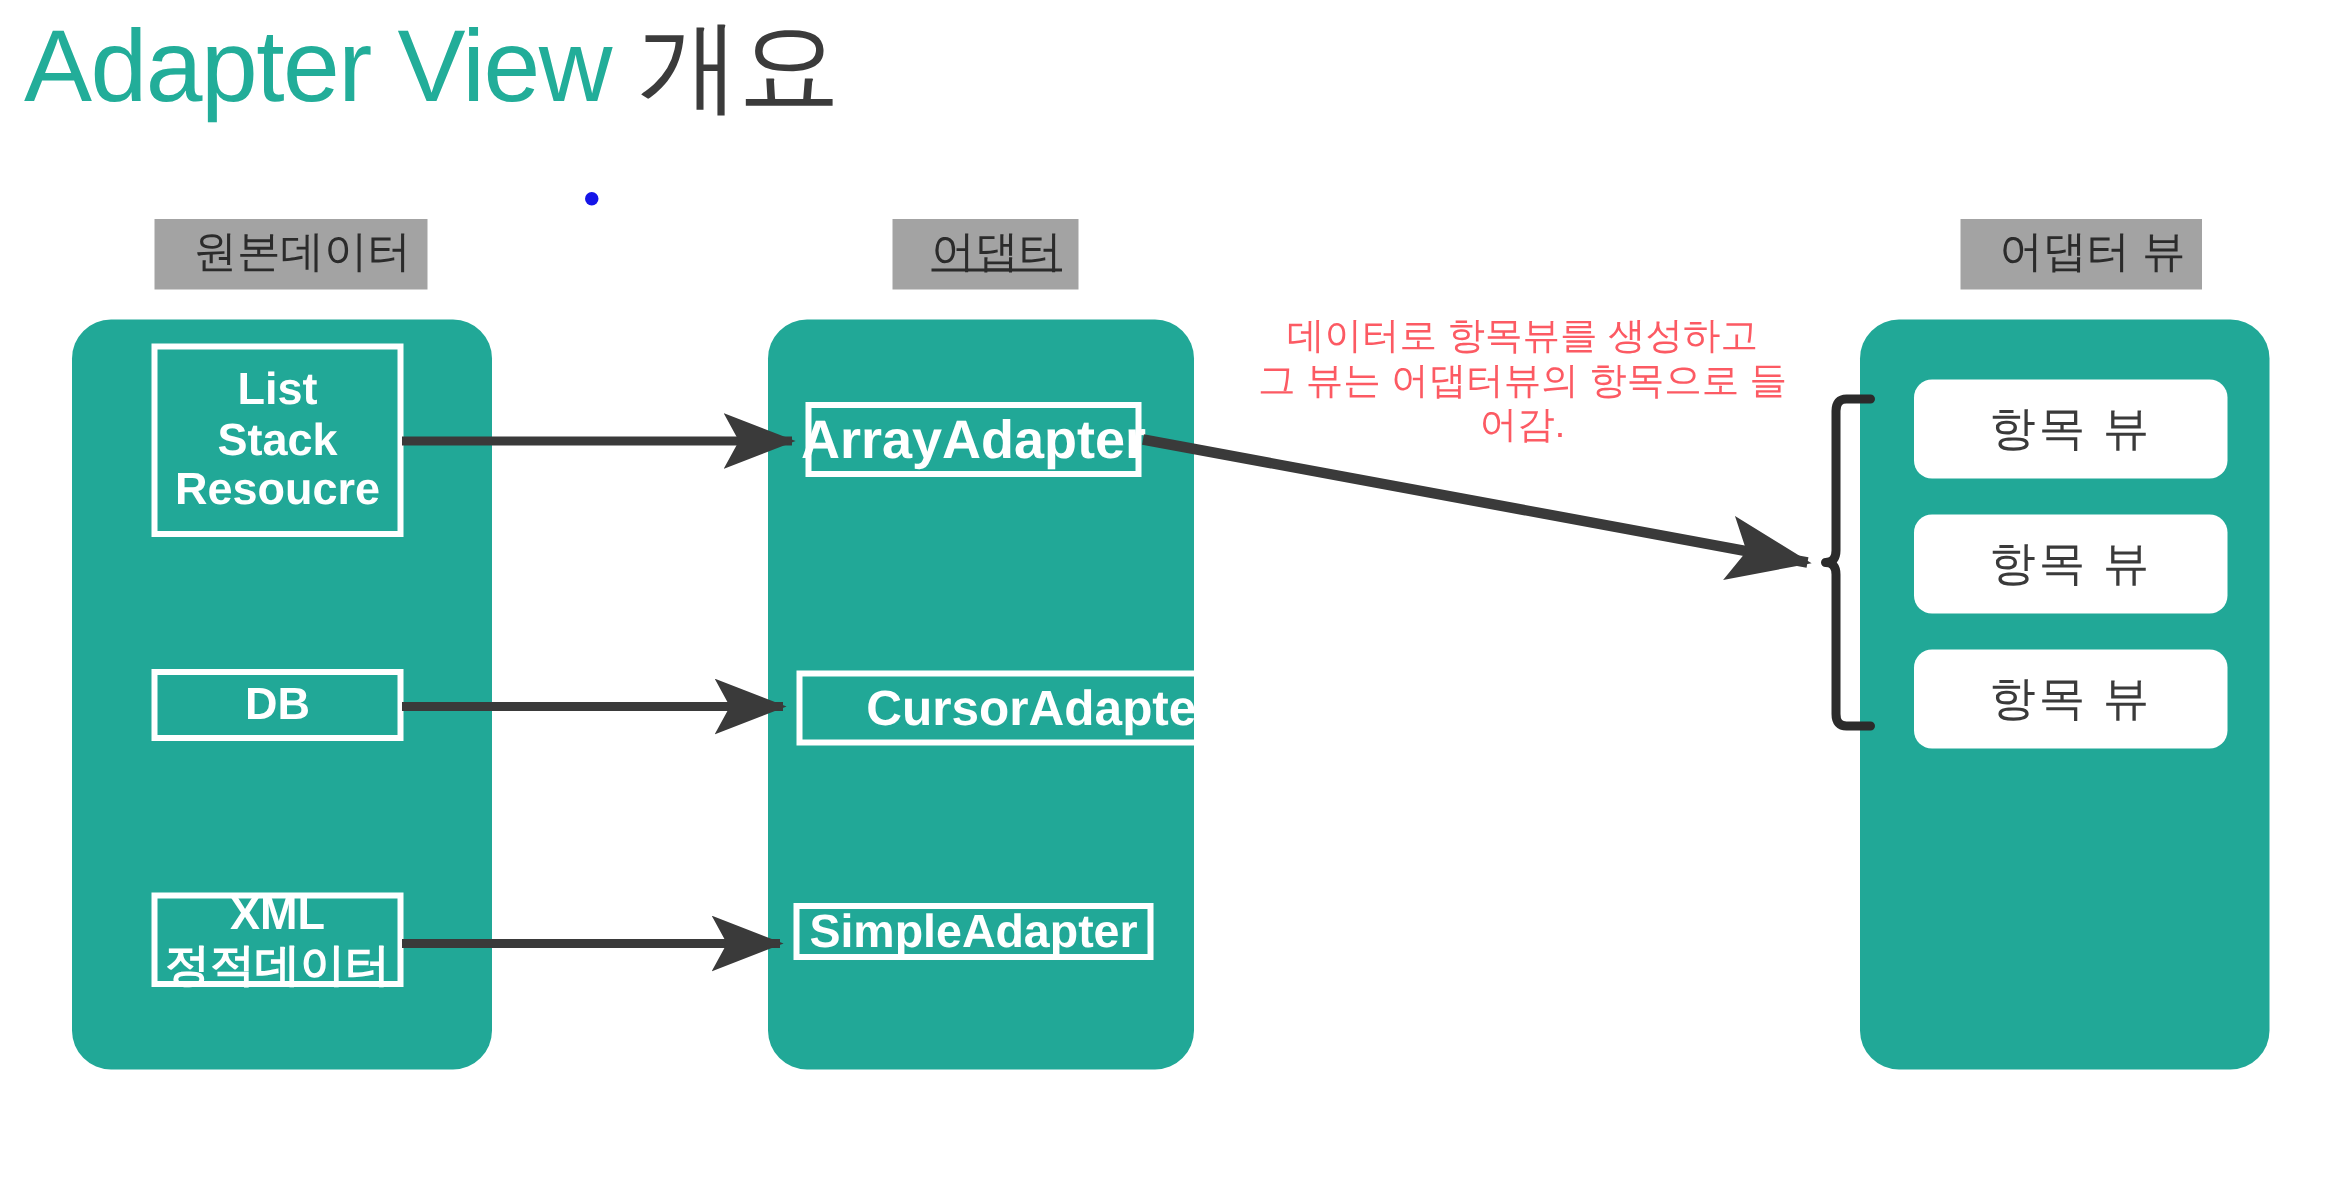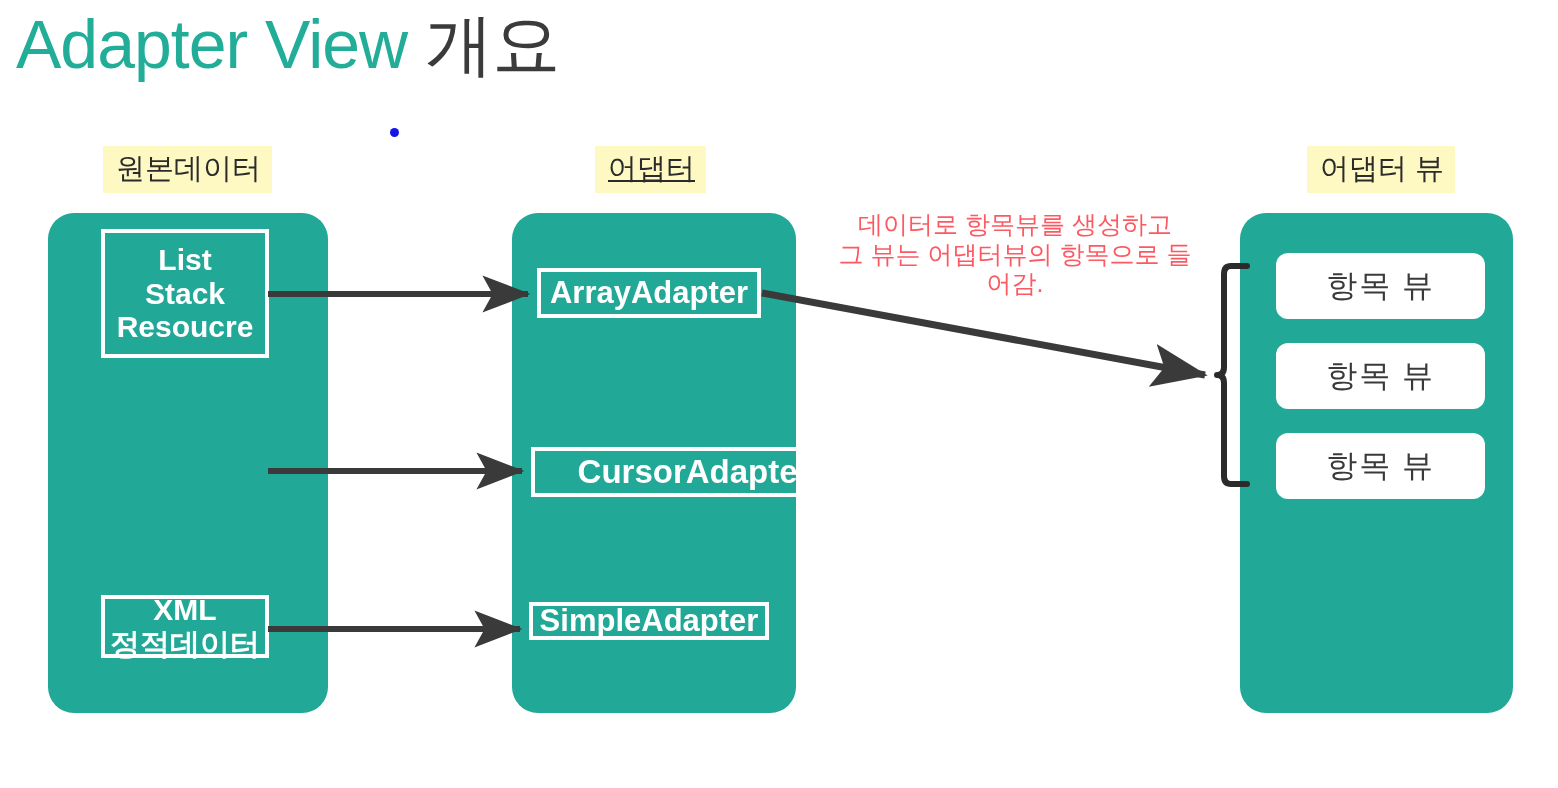--- a/index.html
+++ b/index.html
@@ -28,25 +28,25 @@
     letter-spacing: -1px;
     white-space: nowrap;
     line-height: 1.25;
   }
   .title .en { color: #22AD99; }
   .title .ko { color: #3B3B3B; }
 
   
   .col-header {
     position: absolute;
-    background: #fef9c3;
+    background: #a3a3a3;
     color: #2B2B2B;
     font-size: 29px;
     line-height: 1.35;
-    padding: 3px 11px 5px 13px;
+    padding: 3px 11px 5px 26px;
     white-space: nowrap;
   }
 
   
   .panel {
     position: absolute;
     background: #21A897;
     border-radius: 26px;
   }
 
@@ -123,26 +123,27 @@
 
   <div class="col-header" style="left:103px; top:146px;">원본데이터</div>
   <div class="col-header" style="left:595px; top:146px;text-decoration:underline;">어댑터</div>
   <div class="col-header" style="left:1307px; top:146px;">어댑터 뷰</div>
 
   <div class="panel" style="left:48px; top:213px; width:280px; height:500px;"></div>
 
   <div class="obox" style="left:101px; top:229px; width:168px; height:129px; font-size:30px;">List
 Stack
 Resoucre</div>
+  <div class="obox" style="left:101px; top:446px; width:168px; height:48px; font-size:30px;">DB</div>
   <div class="obox" style="left:101px; top:595px; width:168px; height:63px; font-size:30px;">XML
 정적데이터</div>
 
   <div class="panel" style="left:512px; top:213px; width:284px; height:500px;"></div>
 
-  <div class="obox" style="left:537px; top:268px; width:224px; height:50px; font-size:31px;">ArrayAdapter</div>
+  <div class="obox" style="left:537px; top:268px; width:224px; height:50px; font-size:36px;">ArrayAdapter</div>
   <div class="obox" style="left:531px; top:447px; width:282px; height:50px; font-size:33px;padding-left:44px;">CursorAdapter</div>
   <div class="obox" style="left:529px; top:602px; width:240px; height:38px; font-size:31px;">SimpleAdapter</div>
 
   <div class="panel" style="left:1240px; top:213px; width:273px; height:500px;"></div>
 
   <div class="ibox" style="left:1276px; top:253px; width:209px; height:66px;">항목 뷰</div>
   <div class="ibox" style="left:1276px; top:343px; width:209px; height:66px;">항목 뷰</div>
   <div class="ibox" style="left:1276px; top:433px; width:209px; height:66px;">항목 뷰</div>
 
   <div class="annotation" style="left:820px; top:210px; width:390px;">데이터로 항목뷰를 생성하고

